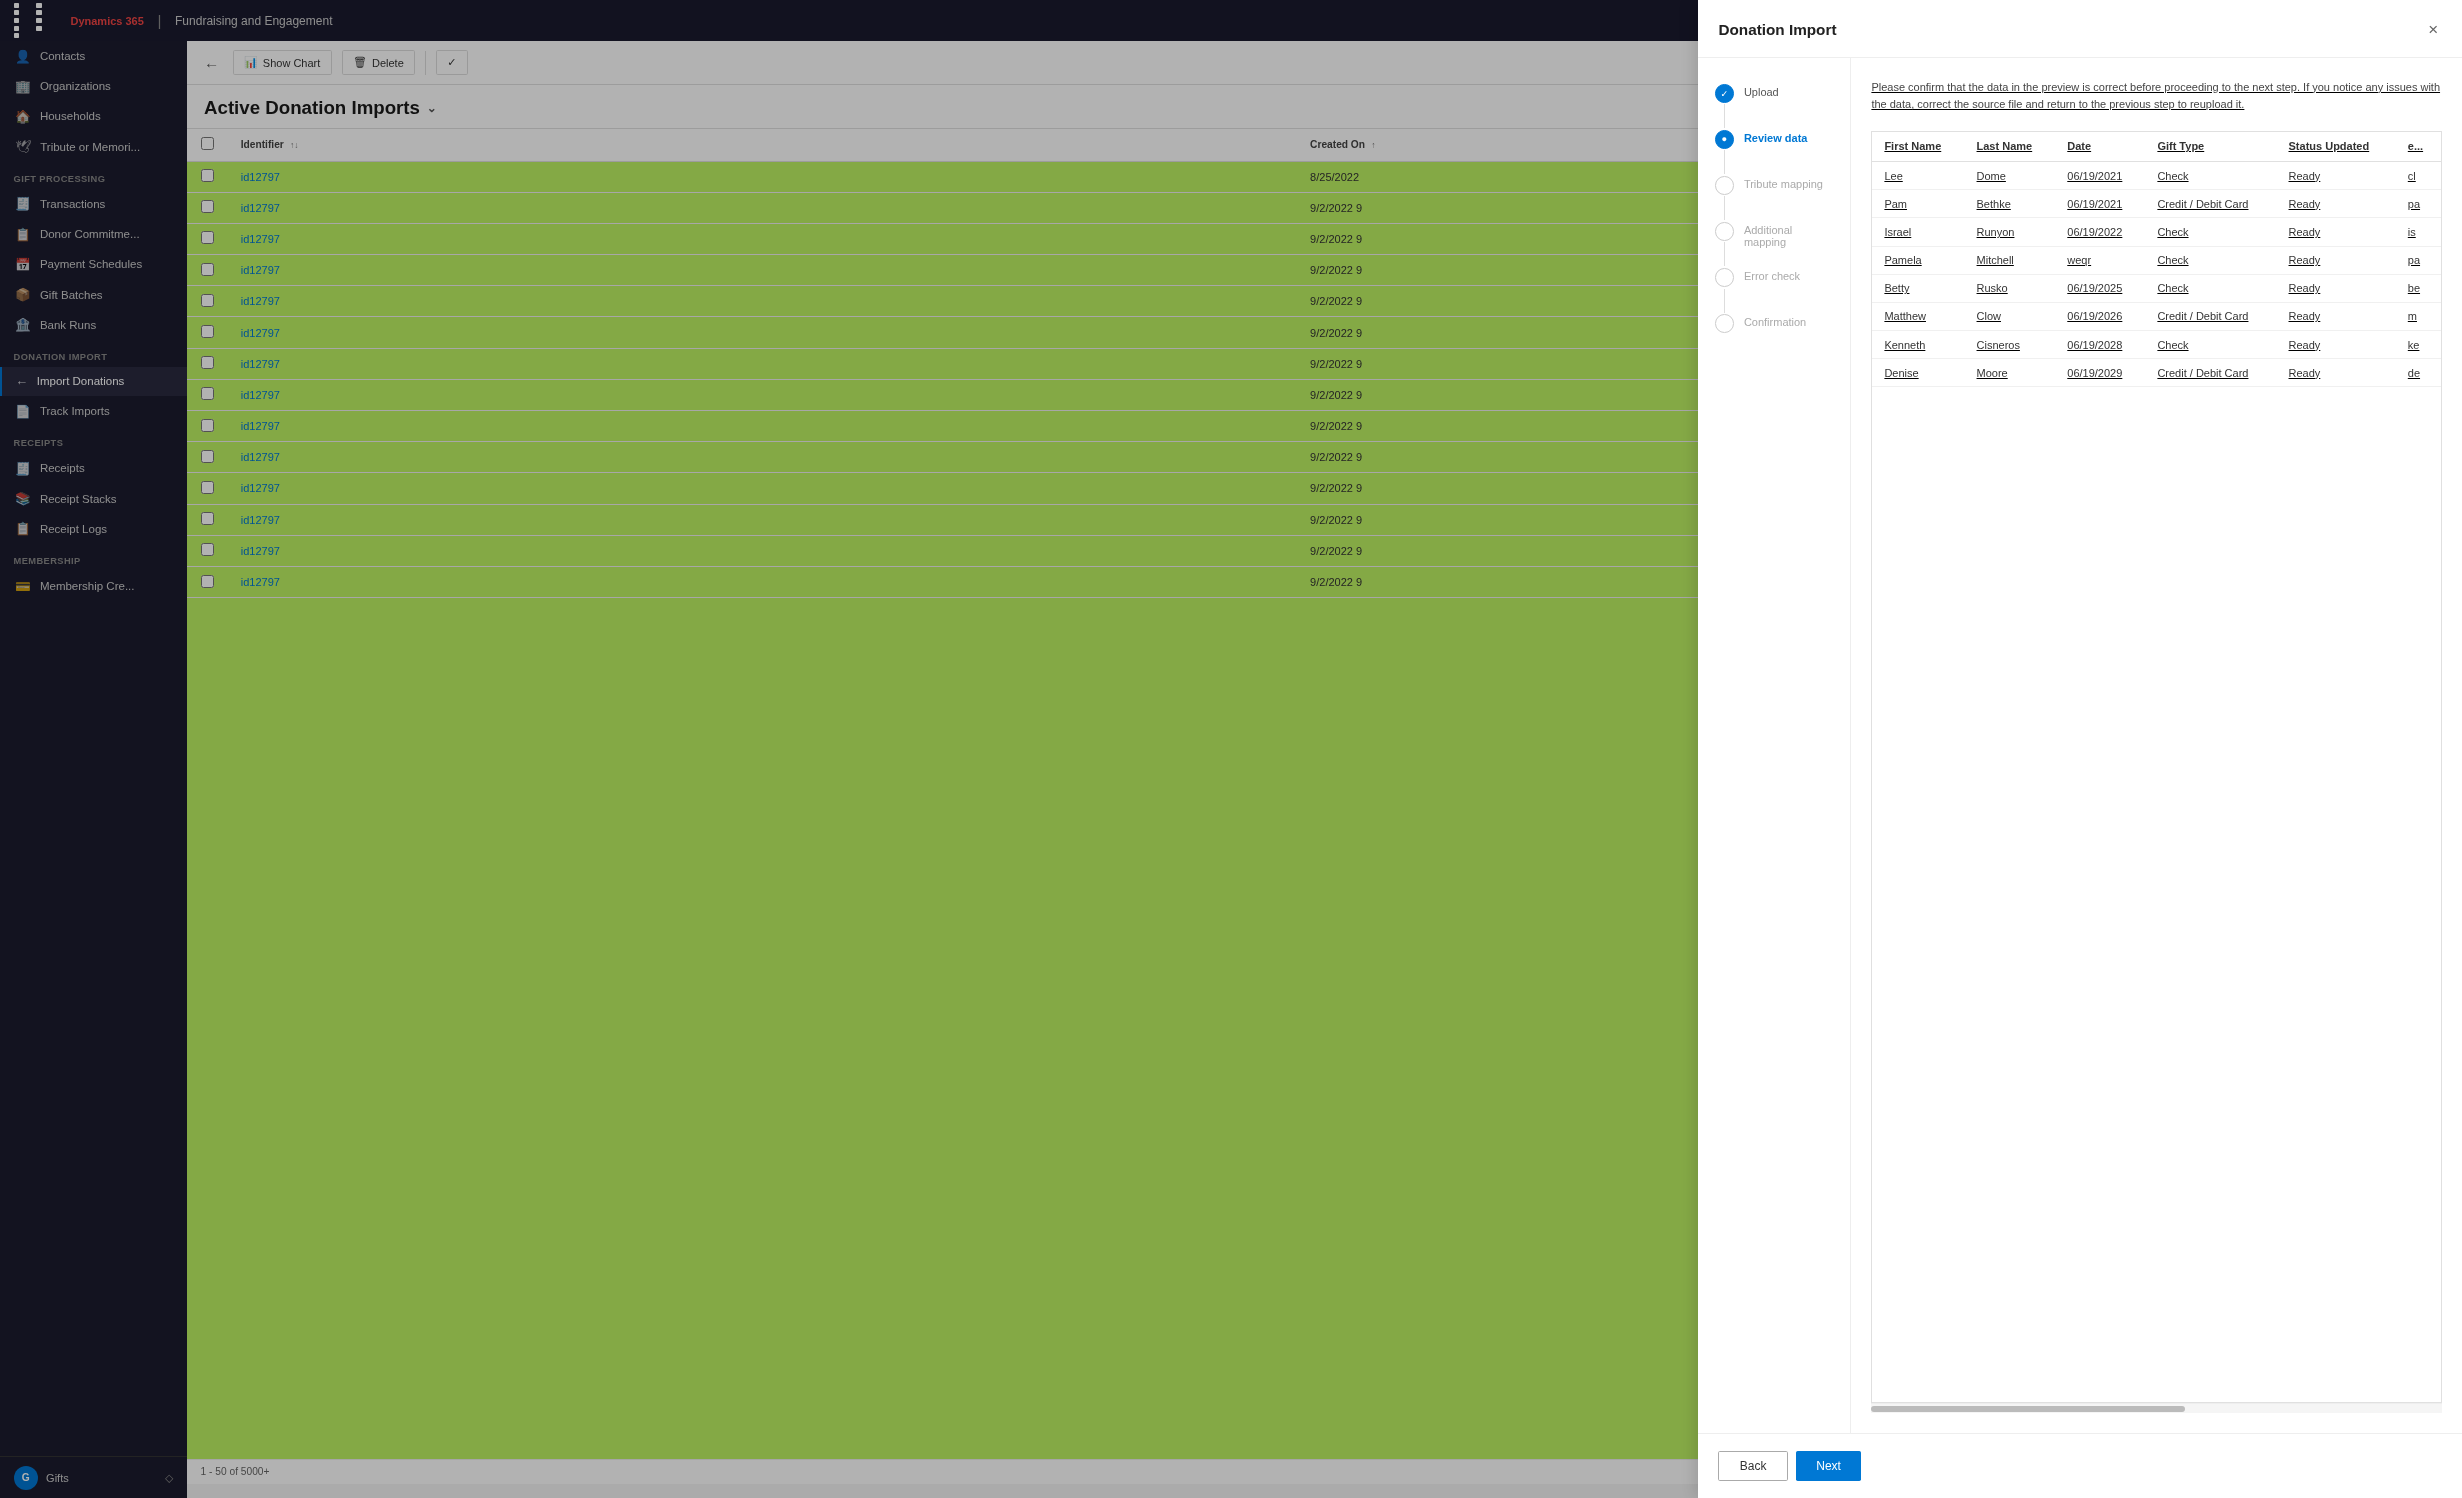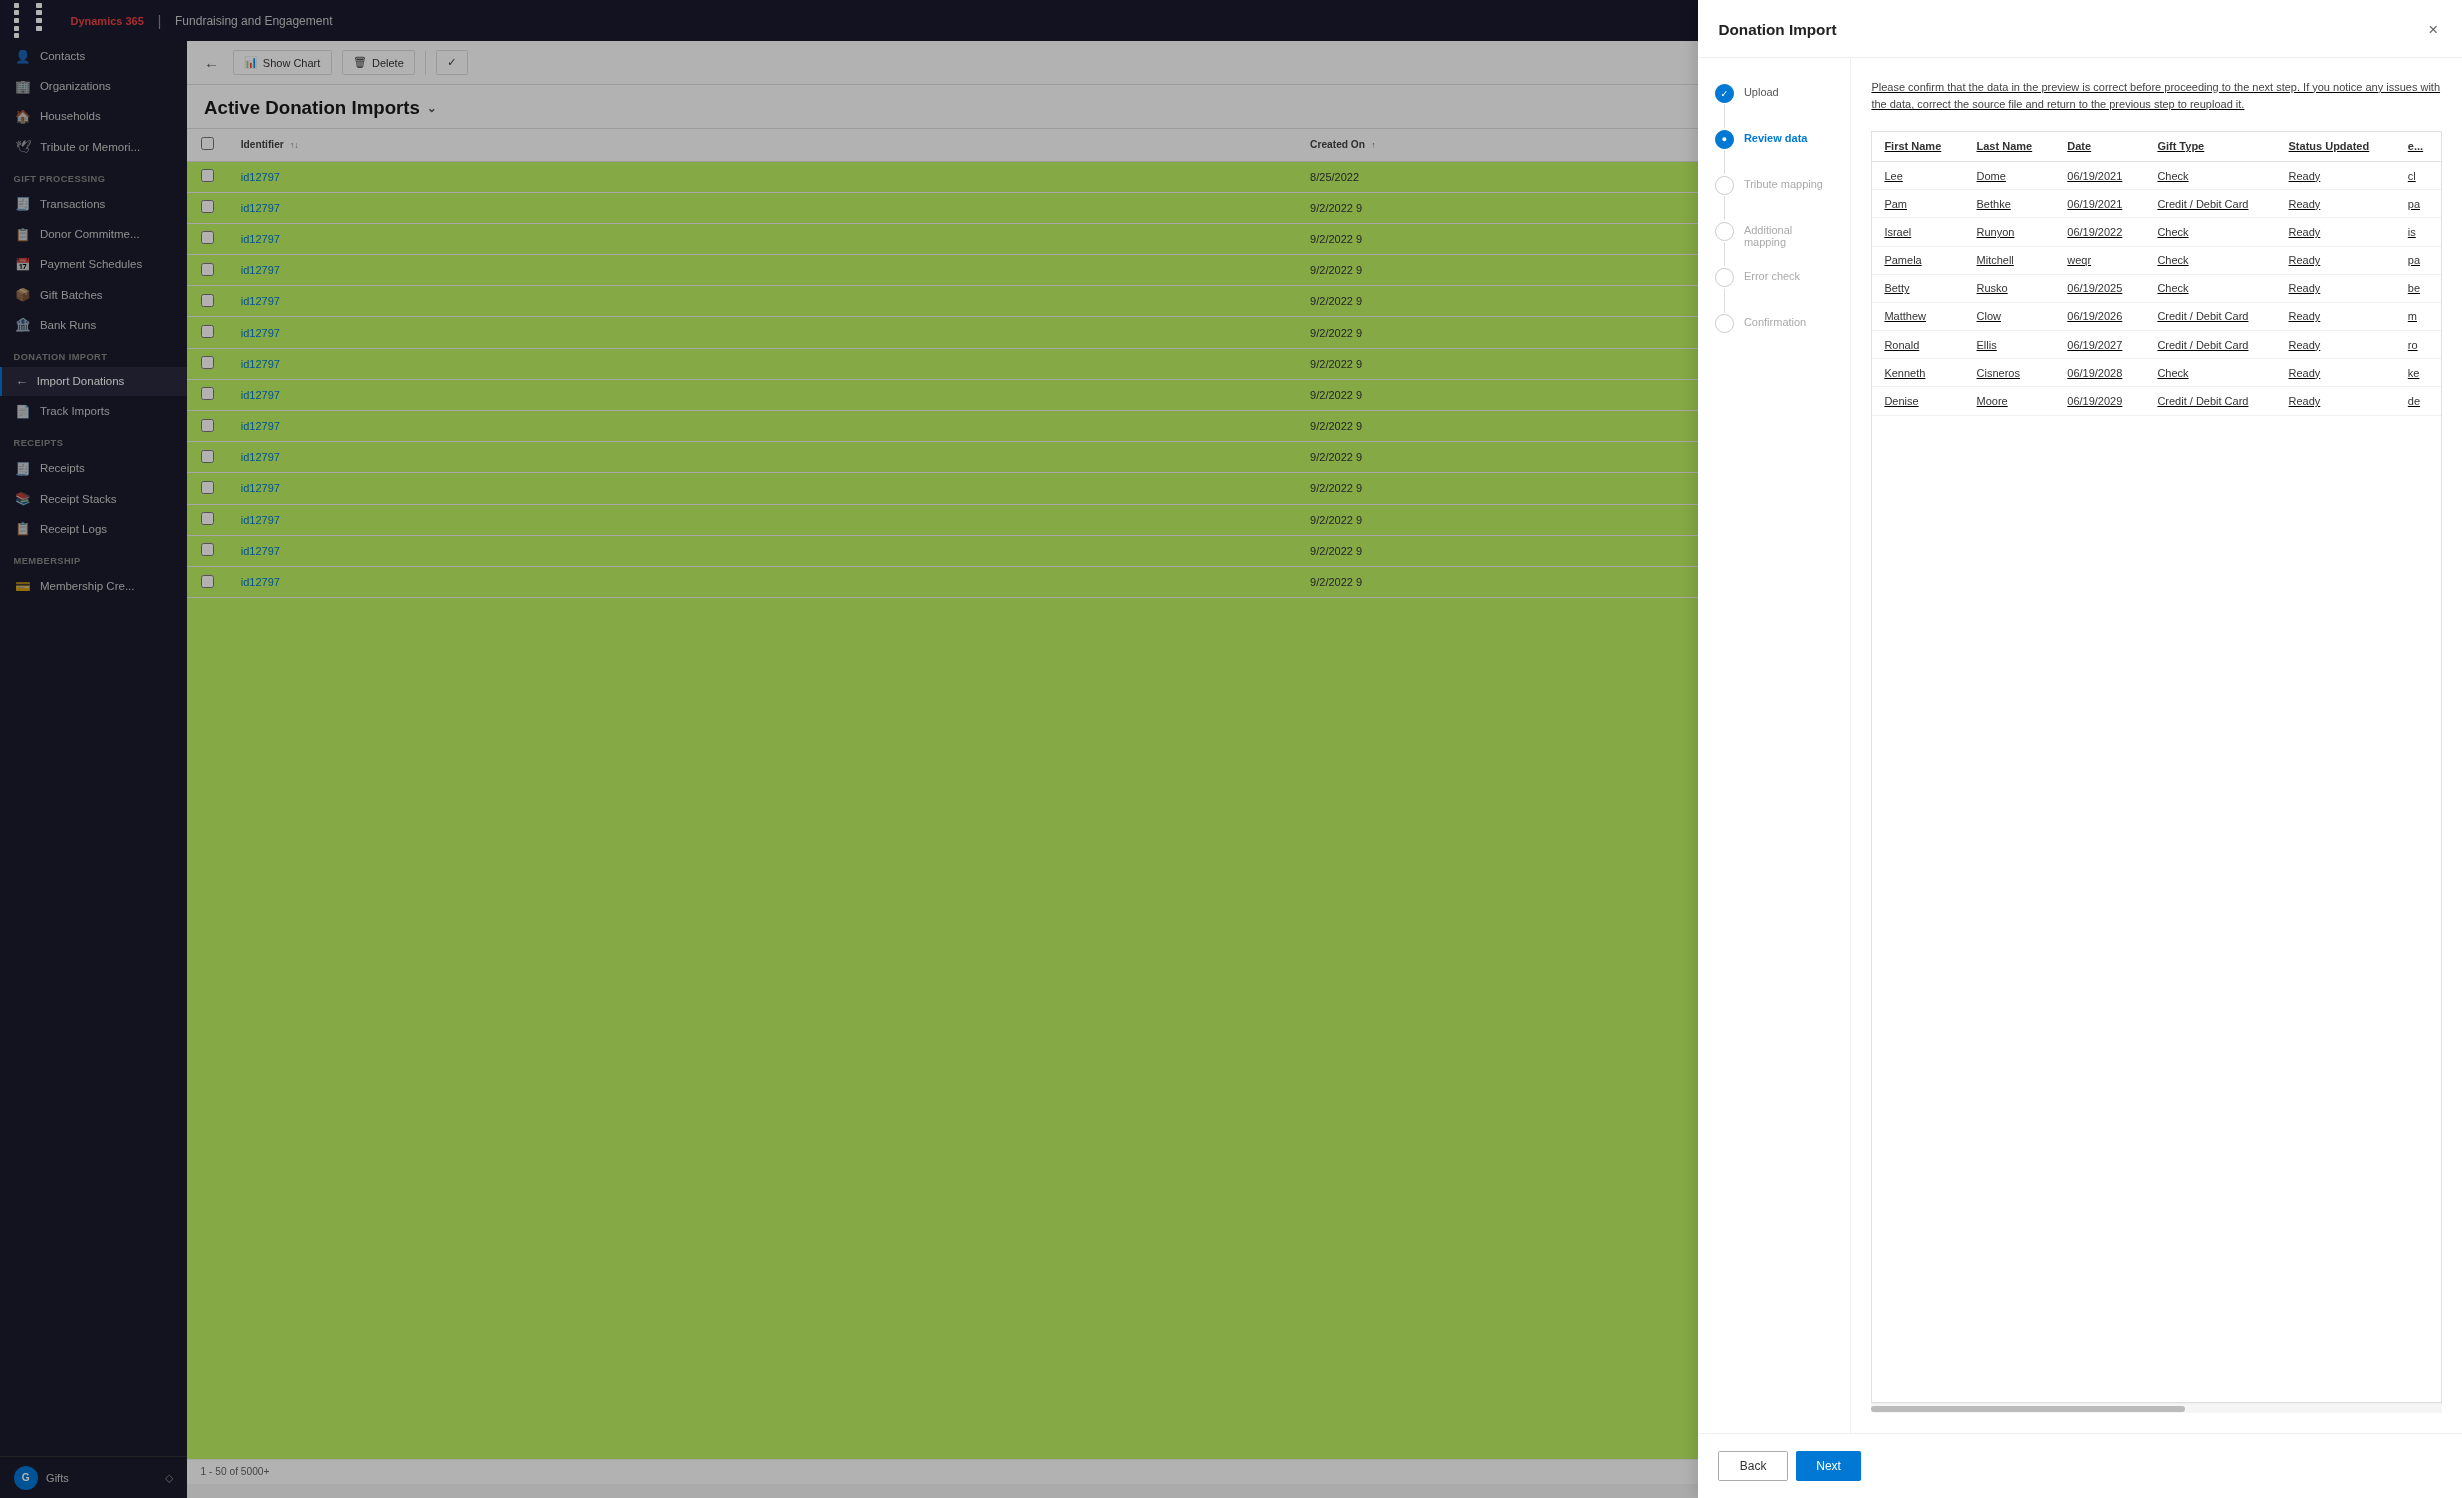--- a/index.html
+++ b/index.html
@@ -686,28 +686,20 @@
                 </tr>
                 <tr>
                   <td>Matthew</td>
                   <td>Clow</td>
                   <td>06/19/2026</td>
                   <td>Credit / Debit Card</td>
                   <td>Ready</td>
                   <td>m</td>
                 </tr>
                 <tr>
-                  <td>Ronald</td>
-                  <td>Ellis</td>
-                  <td>06/19/2027</td>
-                  <td>Credit / Debit Card</td>
-                  <td>Ready</td>
-                  <td>ro</td>
-                </tr>
-                <tr>
                   <td>Kenneth</td>
                   <td>Cisneros</td>
                   <td>06/19/2028</td>
                   <td>Check</td>
                   <td>Ready</td>
                   <td>ke</td>
                 </tr>
                 <tr>
                   <td>Denise</td>
                   <td>Moore</td>

